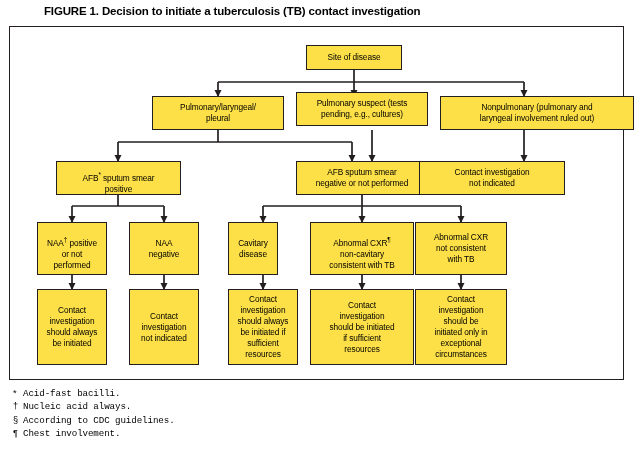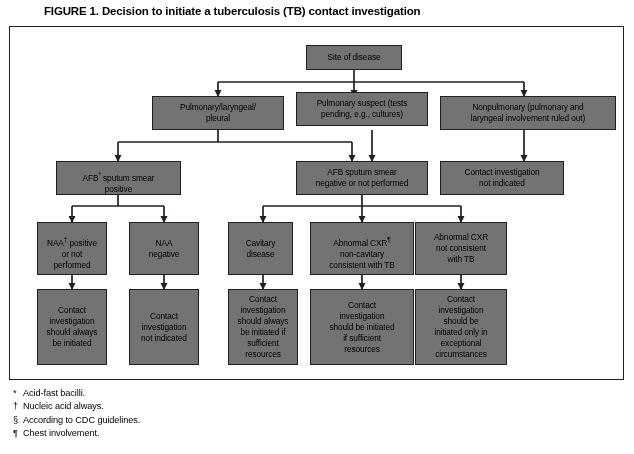--- a/index.html
+++ b/index.html
@@ -55,21 +55,21 @@
     width: 634px;
     height: 454px;
     pointer-events: none;
   }
 
   
   .node {
     position: absolute;
     box-sizing: border-box;
     border: 1.6px solid #231f20;
-    background: #737373;
+    background: #fde047;
     display: flex;
     align-items: center;
     justify-content: center;
     text-align: center;
     font-size: 8.3px;
     line-height: 11px;
     letter-spacing: -0.1px;
     color: #000;
     padding: 1px 2px;
   }
@@ -101,20 +101,21 @@
   .footnote .marker {
     display: inline-block;
     width: 13px;
     flex: 0 0 13px;
     text-align: left;
     padding-left: 3px;
     box-sizing: border-box;
   }
   .footnote .fn-text {
     display: inline-block;
+    font-family: Liberation Mono, monospace;
   }
 </style>
 </head>
 <body>
 
 <div id="page">
 
   <div id="figure-title">FIGURE 1. Decision to initiate a tuberculosis (TB) contact investigation</div>
 
   <div id="chart-frame"></div>
@@ -166,56 +167,56 @@
   <div class="node" style="left:152px; top:96px; width:132px; height:34px;">
     <span class="txt">Pulmonary/laryngeal/
 pleural</span>
   </div>
 
   <div class="node" style="left:296px; top:92px; width:132px; height:34px;">
     <span class="txt">Pulmonary suspect (tests
 pending, e.g., cultures)</span>
   </div>
 
-  <div class="node" style="left:440px; top:96px; width:176px; height:34px;">
+  <div class="node" style="left:440px; top:96px; width:194px; height:34px;">
     <span class="txt">Nonpulmonary (pulmonary and
 laryngeal involvement ruled out)</span>
   </div>
 
   <div class="node" style="left:56px; top:161px; width:125px; height:34px;">
     <span class="txt">
       <span>AFB</span><sup>*</sup><span> sputum smear
 positive</span>
     </span>
   </div>
 
   <div class="node" style="left:296px; top:161px; width:132px; height:34px;">
     <span class="txt">AFB sputum smear
 negative or not performed</span>
   </div>
 
-  <div class="node" style="left:440px; top:161px; width:124px; height:34px;justify-content:center;">
+  <div class="node" style="left:419px; top:161px; width:146px; height:34px;justify-content:center;">
     <span class="txt">Contact investigation
 not indicated</span>
   </div>
 
   <div class="node" style="left:37px; top:222px; width:70px; height:53px;">
     <span class="txt">
       <span>NAA</span><sup>†</sup><span> positive
 or not
 performed</span>
     </span>
   </div>
 
   <div class="node" style="left:129px; top:222px; width:70px; height:53px;">
     <span class="txt">NAA
 negative</span>
   </div>
 
-  <div class="node" style="left:228px; top:222px; width:65px; height:53px;">
+  <div class="node" style="left:228px; top:222px; width:50px; height:53px;">
     <span class="txt">Cavitary
 disease</span>
   </div>
 
   <div class="node" style="left:310px; top:222px; width:104px; height:53px;">
     <span class="txt">
       <span>Abnormal CXR</span><sup>¶</sup><span>
 non-cavitary
 consistent with TB</span>
     </span>

